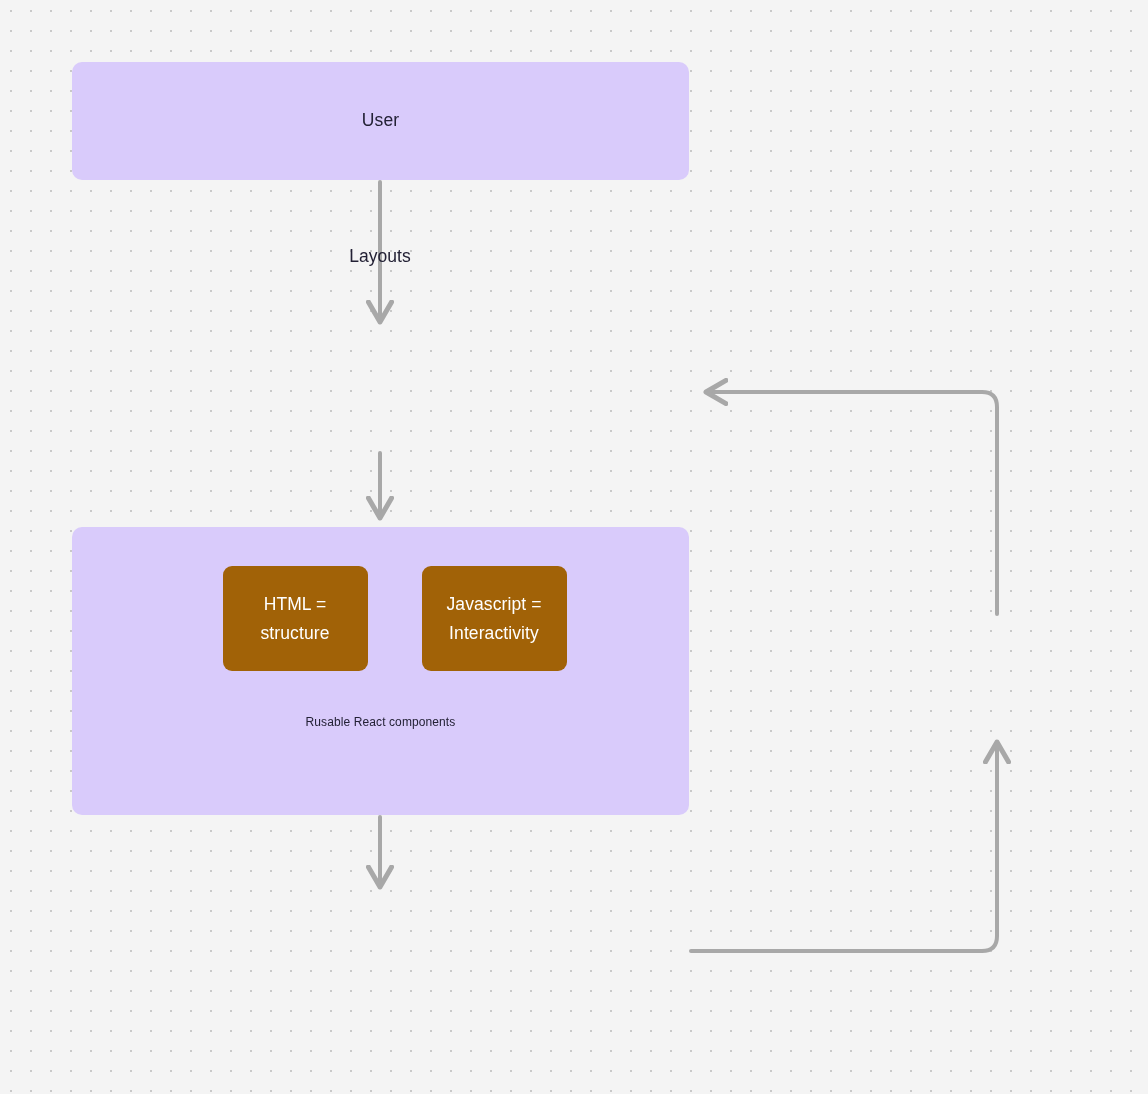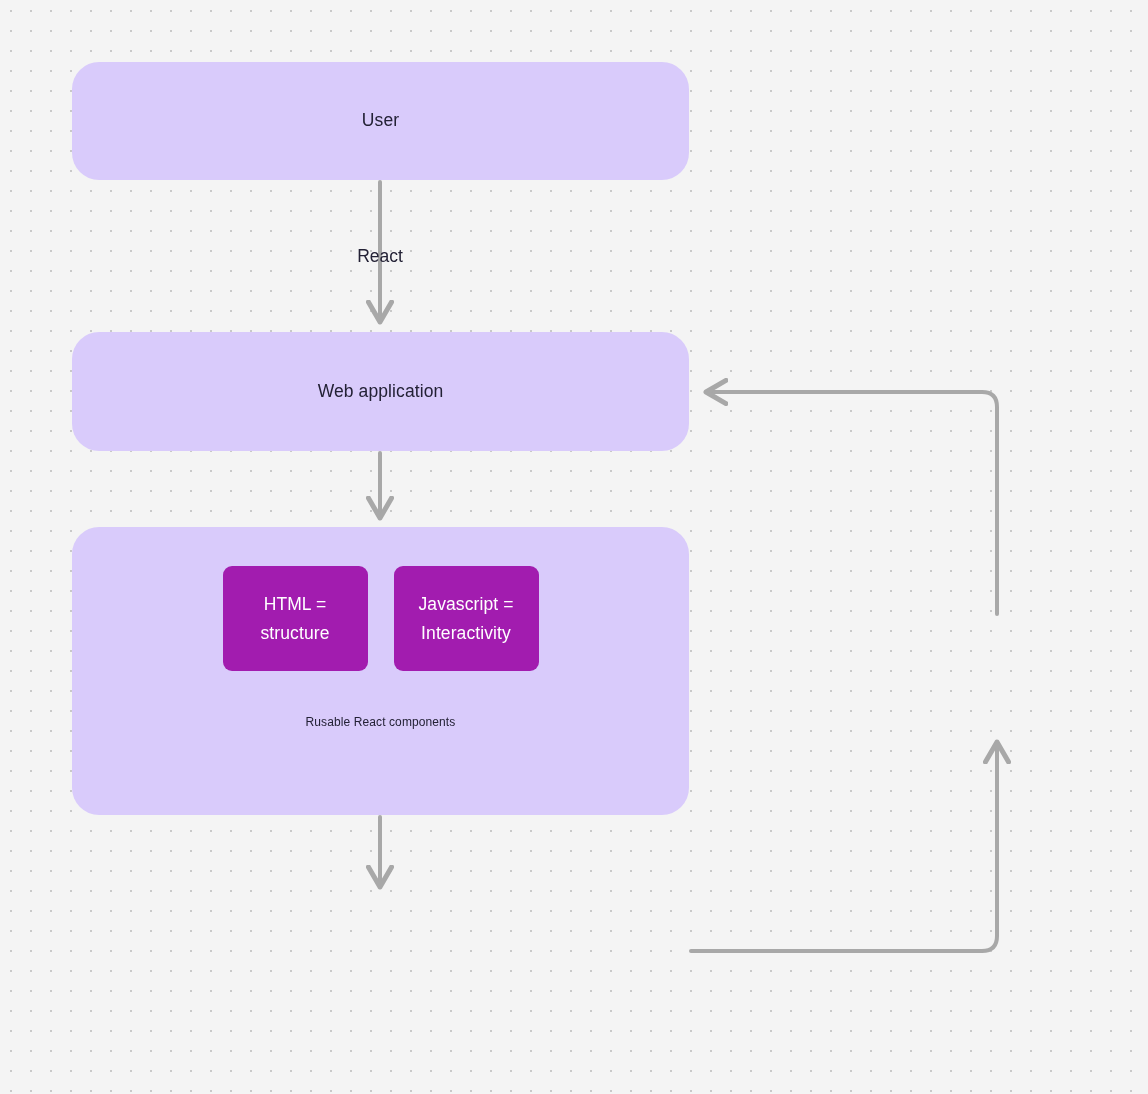--- a/index.html
+++ b/index.html
@@ -31,26 +31,26 @@
     align-items: center;
     justify-content: center;
     text-align: center;
     color: #232135;
     font-size: 17.5px;
     line-height: 1.55;
     letter-spacing: 0.1px;
   }
   .node-light {
     background-color: #d9cbfb;
-    border-radius: 27px;
   }
   .node-solid {
-    background-color: #a21caf;
+    background-color: #a16207;
     color: #ffffff;
     border-radius: 9px;
+    margin-left: 28px;
   }
   #node-user {
     left: 72px;
     top: 62px;
     width: 617px;
     height: 118px;
   }
   #node-webapp {
     left: 72px;
     top: 332px;
@@ -146,25 +146,22 @@
 
     <path d="M 691 951 L 982 951 Q 997 951 997 936 L 997 742" fill="none" stroke="#a8a8a8" stroke-width="4" stroke-linecap="round" stroke-linejoin="round" marker-end="url(#arrowhead)"></path>
 
     <path d="M 997 614 L 997 407 Q 997 392 982 392 L 706 392" fill="none" stroke="#a8a8a8" stroke-width="4" stroke-linecap="round" stroke-linejoin="round" marker-end="url(#arrowhead)"></path>
   </svg>
 
   <div class="node node-light" id="node-user">
     <span>User</span>
   </div>
 
-  <div class="edge-label" id="label-prompt">React</div>
+  <div class="edge-label" id="label-prompt">Layouts</div>
 
-  <div class="node node-light" id="node-webapp">
-    <span>Web application</span>
-  </div>
 
   <div class="node node-light" id="node-components">
 
     <div class="inner-row">
 
       <div class="node-solid inner-box">
         <div>
           <span>HTML =</span><br>
           <span>structure</span>
         </div>

